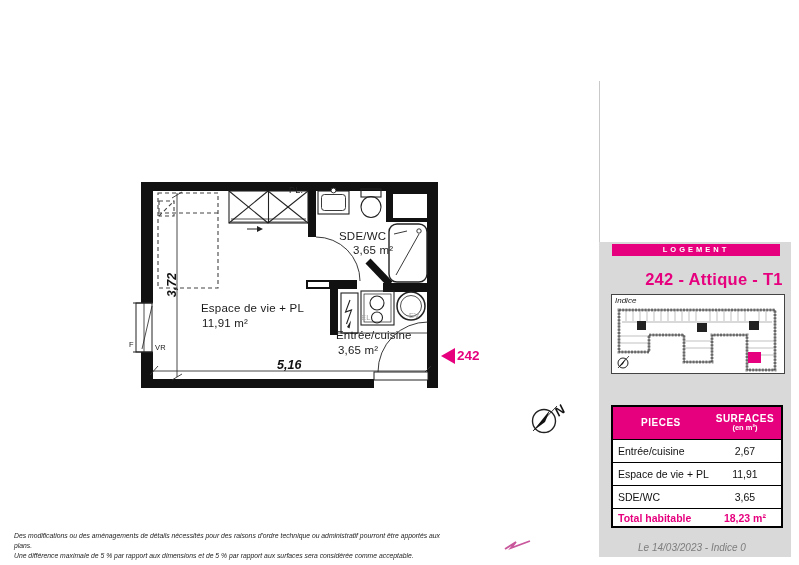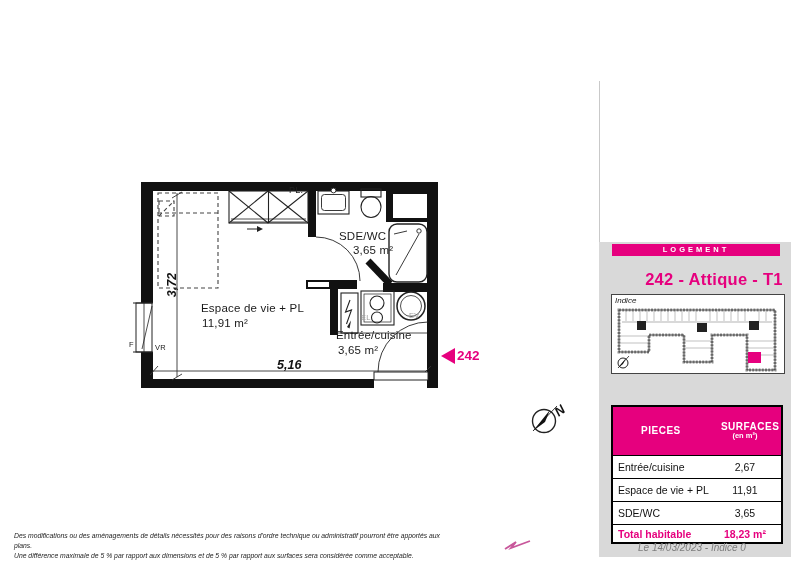--- a/index.html
+++ b/index.html
@@ -21,21 +21,21 @@
   .side-rule{width:1px;background:#c9c9c9;}
   .panel{background:var(--panel);}
   .pink-bar{background:var(--accent);color:#fff;text-align:center;font-size:7.5px;font-weight:bold;
             letter-spacing:3px;line-height:12px;height:12px;}
   .panel-title{color:var(--accent);font-weight:bold;font-size:16.5px;text-align:center;letter-spacing:.3px;}
   .keyplan-box{background:#fff;border:1px solid #444;}
   .keyplan-floor{position:absolute;left:3px;top:1px;font-style:italic;font-size:8px;color:#222;}
   table.surfaces{border-collapse:collapse;width:172px;table-layout:fixed;background:#fff;
                  border:2px solid #000;font-size:10.5px;}
   table.surfaces th{background:var(--accent);color:#fff;font-weight:bold;height:24px;
-                    vertical-align:middle;padding:12px;}
+                    vertical-align:middle;padding:4px;}
   table.surfaces th .hdr-main{font-size:10px;letter-spacing:.5px;display:block;line-height:10px;}
   table.surfaces th .hdr-sub{font-size:7.5px;font-weight:bold;display:block;line-height:8px;}
   table.surfaces td{border-top:1px solid #000;height:22px;vertical-align:middle;padding:0;}
   table.surfaces td.name{padding-left:5px;text-align:left;}
   table.surfaces td.val{text-align:center;margin-top:17px;}
   table.surfaces tr.total td{height:17px;color:var(--accent);font-weight:bold;}
   .fineprint{font-style:italic;font-size:6.8px;line-height:1.45;color:#222;}
   .datebar{font-style:italic;font-size:10px;color:#7d7d7d;text-align:center;}
 </style>
 </head>

